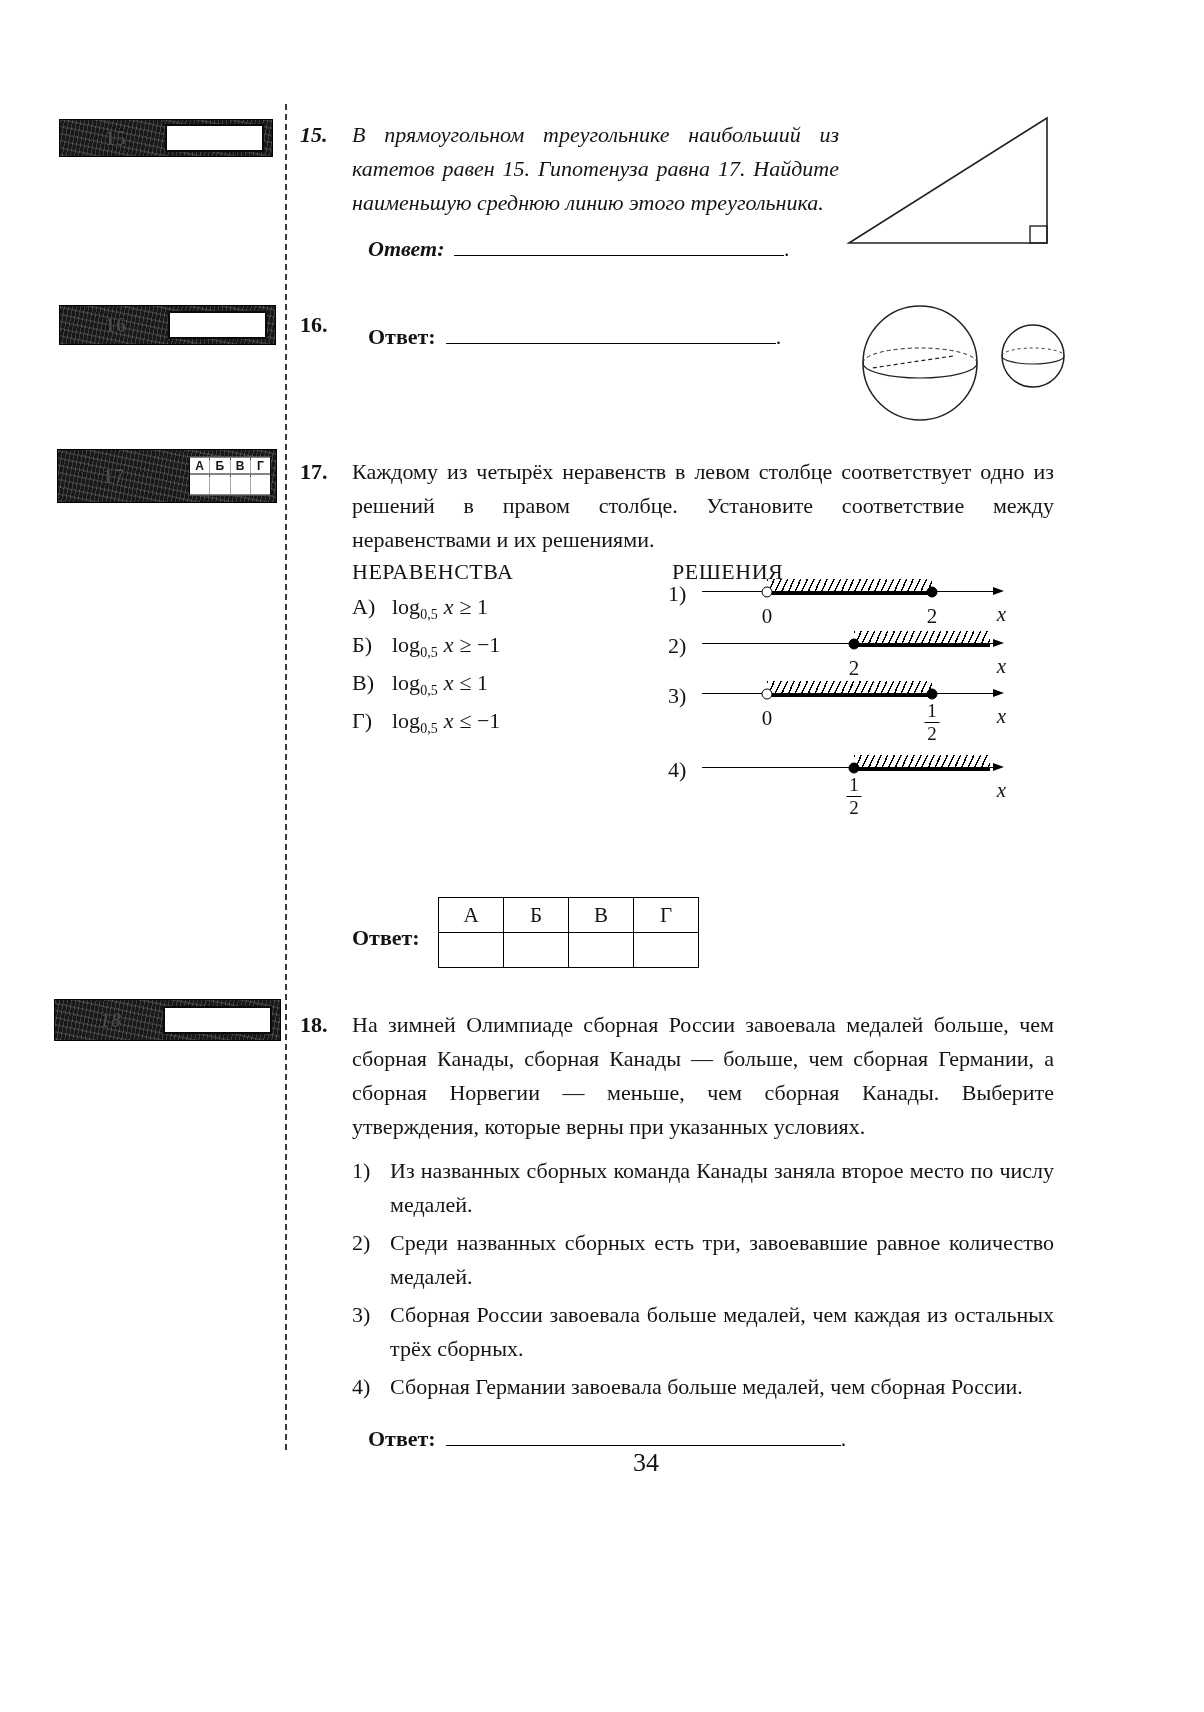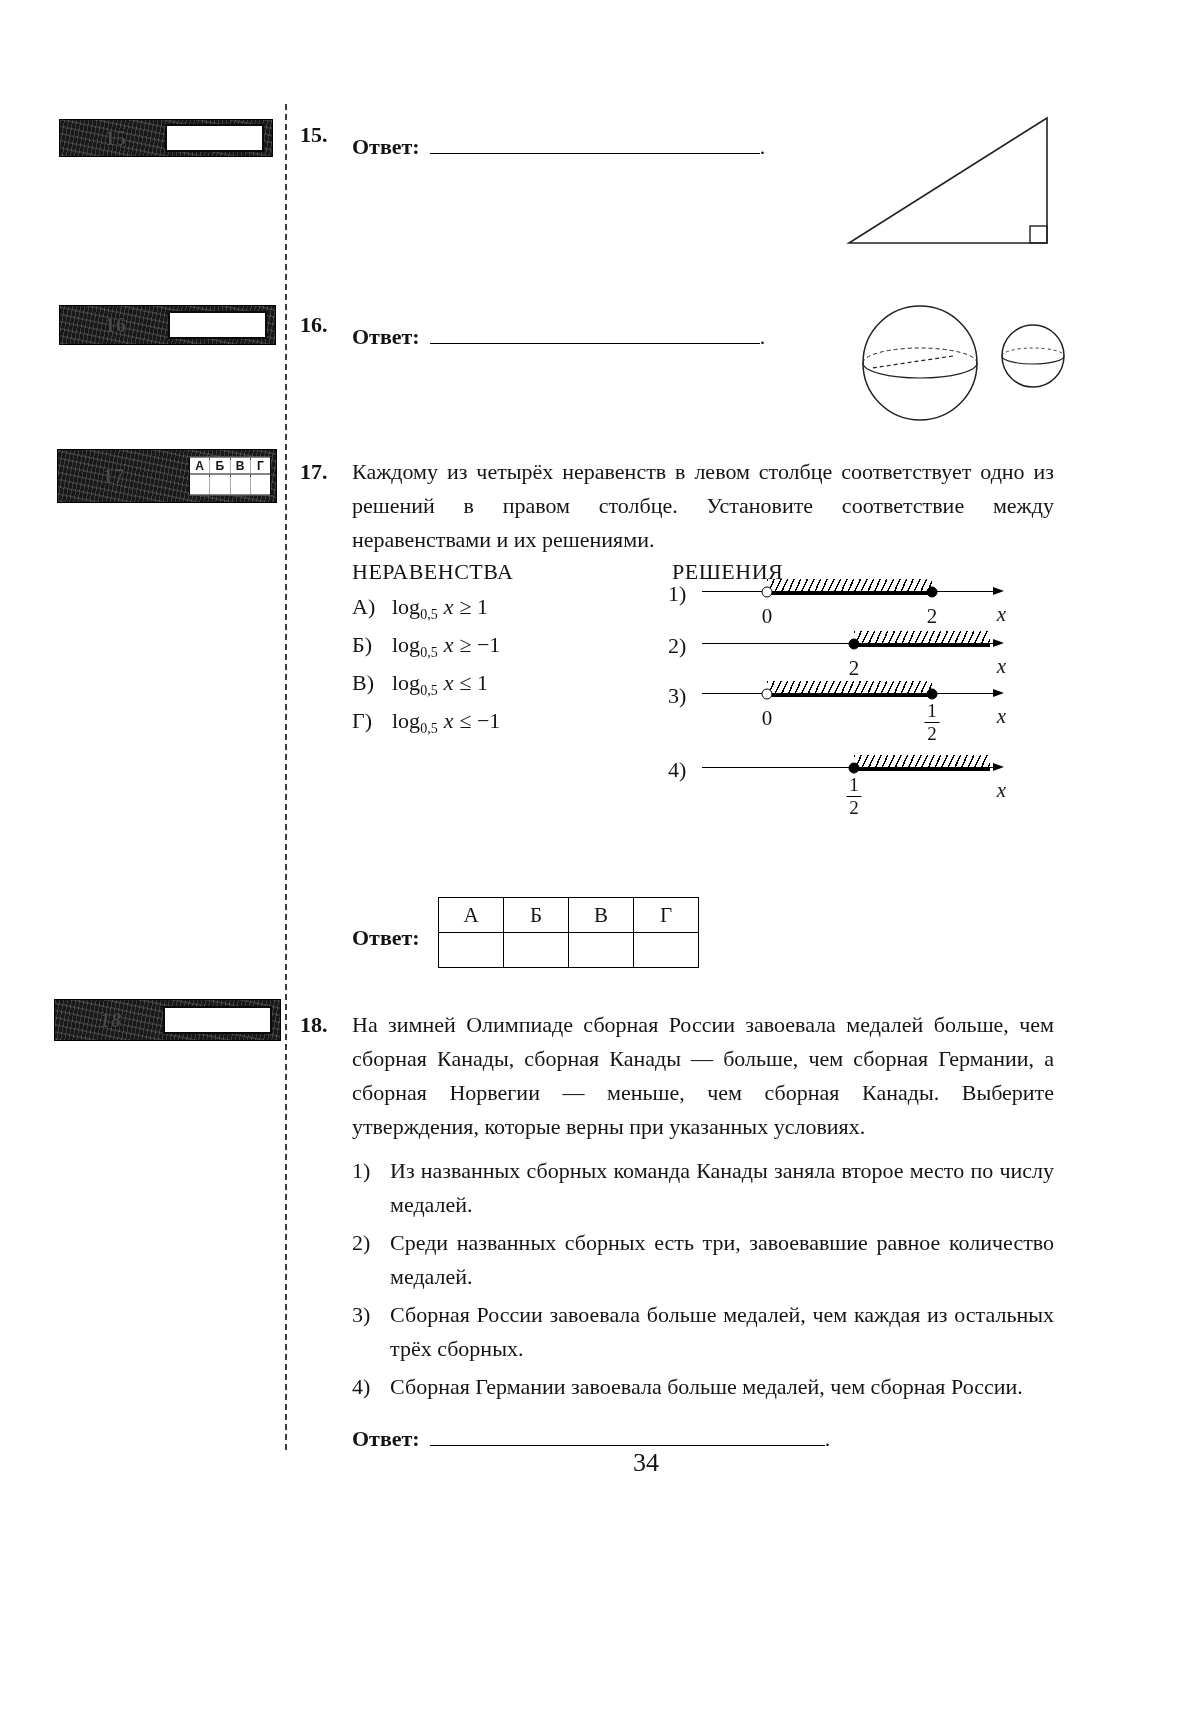--- a/index.html
+++ b/index.html
@@ -26,21 +26,21 @@
   .mt-row span:last-child{border-right:none;}
   .mt-head{border-bottom:1px solid #0a0a0a;}
   .mt-body span{height:20px;}
 
   
   .problem{position:absolute;left:300px;width:758px;font-size:22px;line-height:34px;}
   .pnum{position:absolute;left:0;top:0;font-weight:bold;}
   .ptext{margin-left:52px;text-align:justify;}
   .narrow{width:487px;}
   .wide{width:702px;}
-  .answer-line{margin-left:52px;margin-top:12px;}
+  .answer-line{margin-left:68px;margin-top:12px;}
   .answer-label{font-weight:bold;}
   .blank{display:inline-block;border-bottom:1.6px solid #000;height:20px;vertical-align:baseline;margin-left:10px;}
   .blank.w330{width:330px;}
   .blank.w395{width:395px;}
 
   .figure{position:absolute;}
 
   
   .col-header{position:absolute;font-size:22px;letter-spacing:.5px;}
   .ineq-list{position:absolute;left:52px;top:135px;}
@@ -110,22 +110,23 @@
         <span></span>
         <span></span>
       </span>
     </span>
   </div>
   <div class="strip" style="left:55px;top:1000px;width:225px;height:40px;font-style:italic;">
     <span class="strip-num">18</span>
     <span class="strip-box" style="width:105px;"></span>
   </div>
 
-  <div class="problem" style="top:118px;">
+  <div class="problem" style="top:118px;font-style:italic;">
     <span class="pnum">15.</span>
+    <div class="ptext narrow">В прямоугольном треугольнике наибольший из катетов равен 15. Гипотенуза равна 17. Найдите наименьшую среднюю линию этого треугольника.</div>
     <svg class="figure" style="left:543px;top:-8px;" width="212" height="142" viewBox="0 0 212 142">
       <path d="M6 133 L204 133 L204 8 Z" fill="none" stroke="#222" stroke-width="1.6"></path>
       <rect x="187" y="116" width="17" height="17" fill="none" stroke="#222" stroke-width="1.4"></rect>
     </svg>
     <div class="answer-line">
       <span class="answer-label">Ответ:</span><span class="blank w330"></span><span>.</span>
     </div>
   </div>
 
   <div class="problem" style="top:308px;">

